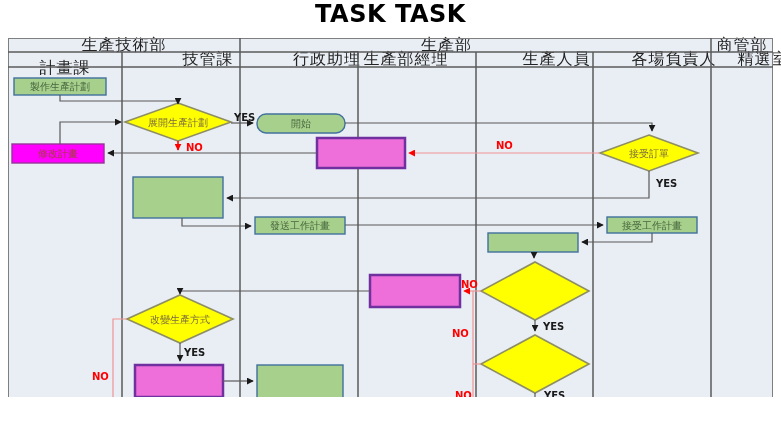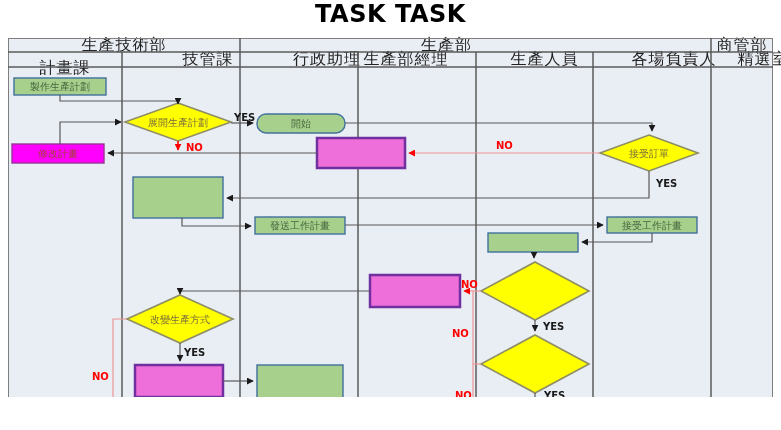--- a/index.html
+++ b/index.html
@@ -34,21 +34,21 @@
 <div id="canvas">
   <div id="lane-bg" style="left: 8px; top: 38px; width: 765px; height: 359px; background: rgb(233, 237, 244);"></div>
   <div id="header-cells">
       <div class="hcell" style="left: 8px; top: 38px; width: 232px; height: 14px;">生產技術部</div>
       <div class="hcell" style="left: 240px; top: 38px; width: 413px; height: 14px;">生產部</div>
       <div class="hcell" style="left: 711px; top: 38px; width: 62px; height: 14px;">商管部</div>
       <div class="hcell" style="left: 8px; top: 52px; width: 114px; height: 32px;">計畫課</div>
       <div class="hcell" style="left: 122px; top: 52px; width: 118px; height: 15px; margin-left: 27px;">技管課</div>
       <div class="hcell" style="left: 240px; top: 52px; width: 118px; height: 15px; margin-left: 28px;">行政助理</div>
       <div class="hcell" style="left: 358px; top: 52px; width: 96px; height: 15px;">生產部經理</div>
-      <div class="hcell" style="left: 476px; top: 52px; width: 137px; height: 15px;">生產人員</div>
+      <div class="hcell" style="left: 488px; top: 52px; width: 137px; height: 15px;">生產人員</div>
       <div class="hcell" style="left: 593px; top: 52px; width: 118px; height: 15px; margin-left: 22px;">各場負責人</div>
       <div class="hcell" style="left: 732px; top: 52px; width: 62px; height: 15px;">精選室</div>
     </div>
   <svg id="diagram-svg" width="781" height="397" viewBox="0 0 781 397">
       <defs>
         <marker id="mBlack" markerWidth="7" markerHeight="7" refX="6.2" refY="3.5" orient="auto" markerUnits="userSpaceOnUse">
           <path d="M0,0 L7,3.5 L0,7 z" fill="#1a1a1a"></path>
         </marker>
         <marker id="mRed" markerWidth="7" markerHeight="7" refX="6.2" refY="3.5" orient="auto" markerUnits="userSpaceOnUse">
           <path d="M0,0 L7,3.5 L0,7 z" fill="#ff0000"></path>

